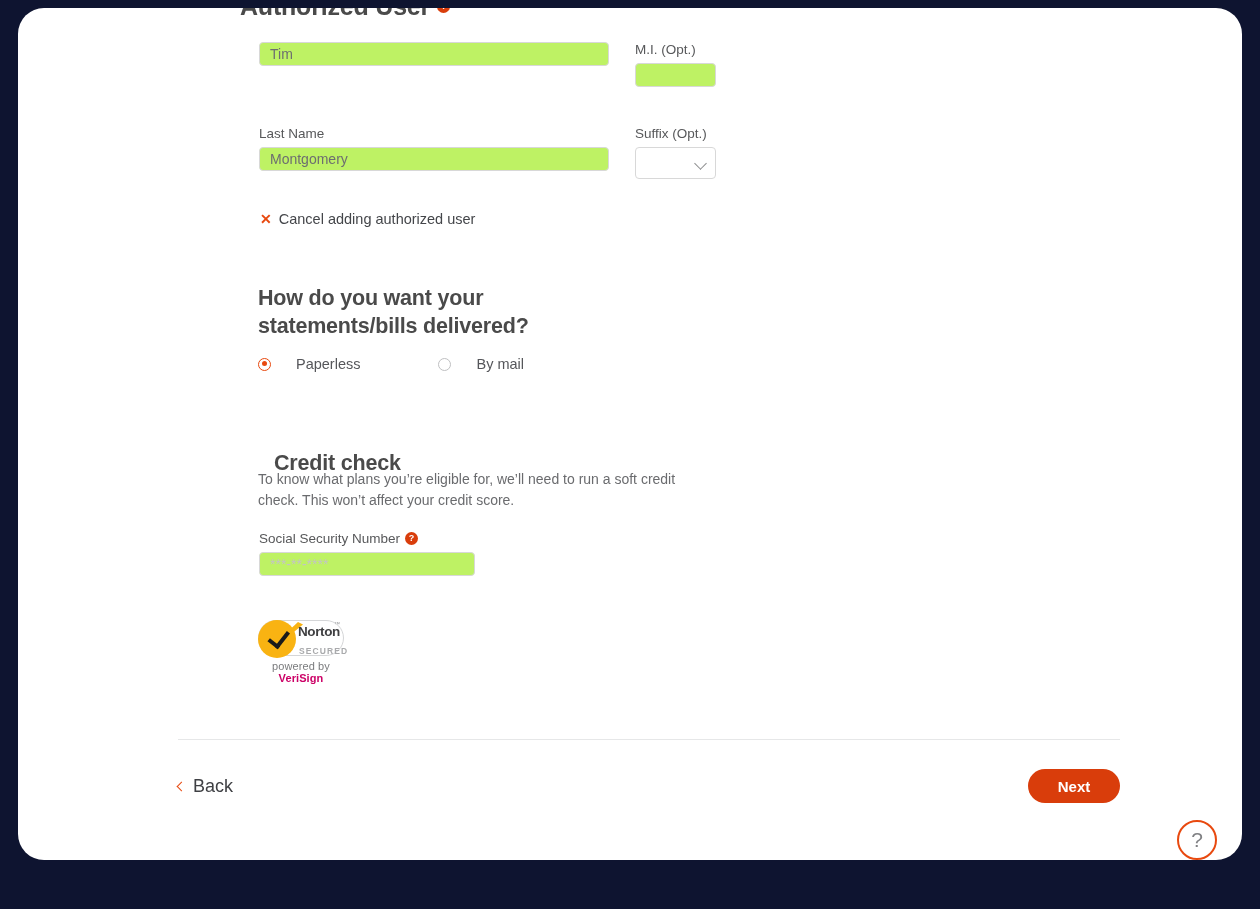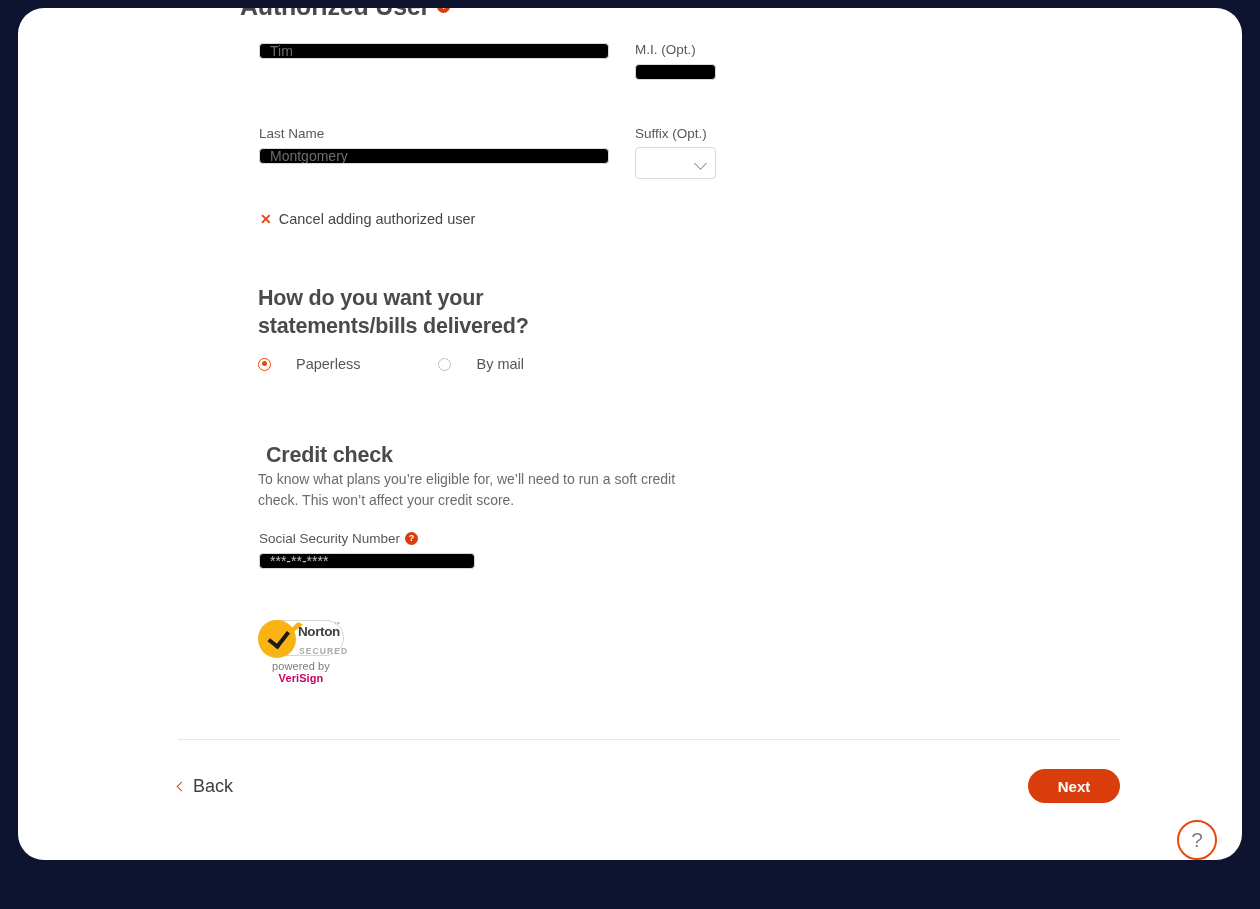--- a/index.html
+++ b/index.html
@@ -32,21 +32,21 @@
     position: absolute;
     left: 222px; top: -16px;
     font-size: 25px; font-weight: bold;
     color: #4a4a4a;
     letter-spacing: -0.2px;
     display: flex; align-items: center; gap: 7px;
   }
   .section-title {
     font-size: 25px; font-weight: bold;
     color: #4a4a4a; letter-spacing: -0.3px;
-    margin: 8px;
+    margin: 16px;
   }
 
   .help-dot {
     display: inline-flex;
     align-items: center; justify-content: center;
     width: 13px; height: 13px;
     border-radius: 50%;
     background: #d93d0b;
     color: #ffffff;
     font-size: 9px; font-weight: bold;
@@ -57,28 +57,28 @@
   }
 
   
   .field-label {
     font-size: 13.5px;
     color: #57585a;
     margin-bottom: 6px;
     display: flex; align-items: center; gap: 5px;
   }
   .text-input {
-    width: 100%; height: 16px;
+    width: 100%; height: 24px;
     border: 1px solid #d8d8d8;
     border-radius: 4px;
     padding: 0 10px;
     font-size: 14px;
     color: #6d6e70;
     font-family: "Liberation Sans", sans-serif;
-    background: #000000;
+    background: #bef264;
     outline: none;
   }
   .text-input::placeholder { color: #c3c4c6; }
   .select-wrap { position: relative; }
   .select-input {
     width: 100%; height: 32px;
     border: 1px solid #d8d8d8;
     border-radius: 4px;
     padding: 0 28px 0 10px;
     font-size: 14px;

